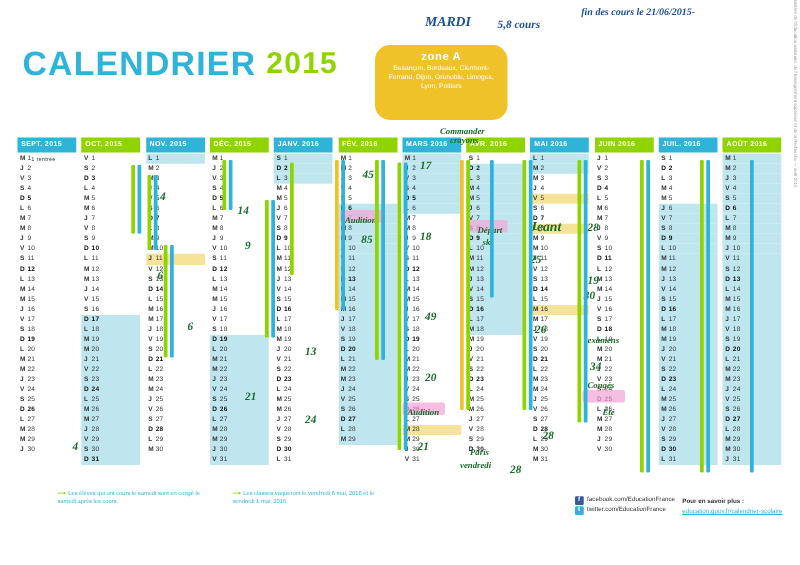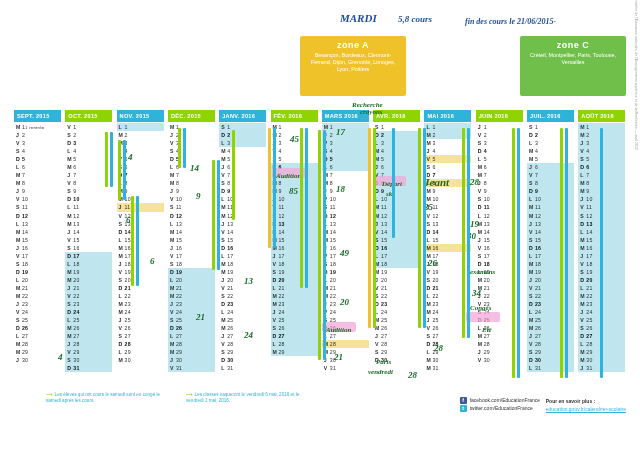--- a/index.html
+++ b/index.html
@@ -10,21 +10,21 @@
   .hw{position:absolute;color:#1a6b2a;font-family:Liberation Serif, serif;font-style:italic;font-weight:bold;white-space:nowrap;transform-origin:left top;}
 
   
   .title-block{position:absolute;left:18px;top:38px;}
   .t-line{display:flex;align-items:flex-start;}
   .t-word{font-family:"Liberation Sans",sans-serif;font-weight:bold;letter-spacing:1px;}
   .t-cal{font-size:27px;color:#2fb3d8;line-height:26px;}
   .t-sco{font-size:27px;color:#2fb3d8;line-height:26px;}
   .t-year{font-size:24px;color:#8fd400;font-weight:bold;margin-left:8px;line-height:26px;}
 
-  .zone{position:absolute;top:36px;border-radius:2px;color:#ffffff;padding:4px 5px 5px 5px;box-sizing:border-box;}
+  .zone{position:absolute;top:36px;border-radius:12px;color:#ffffff;padding:4px 5px 5px 5px;box-sizing:border-box;}
   .zone .zname{font-size:9px;font-weight:bold;text-align:center;letter-spacing:.5px;margin-bottom:2px;}
   .zone .zlist{font-size:5.4px;line-height:7px;text-align:center;}
   #zoneA{left:300px;width:106px;height:60px;background:#f0c229;}
   #zoneB{left:410px;width:106px;height:60px;background:#8fc63d;}
   #zoneC{left:520px;width:106px;height:60px;background:#6fbf4a;}
 
   
   .months{position:absolute;left:14px;top:110px;width:614px;}
   .month{position:absolute;top:0;width:47px;}
   .m-head{height:12px;background:#2fb3d8;color:#fff;font-size:5.6px;font-weight:bold;
@@ -54,30 +54,28 @@
   .sidetext{position:absolute;right:2px;top:150px;transform:rotate(90deg);transform-origin:right top;
             font-size:3.6px;color:#999;white-space:nowrap;}
 </style>
 </head>
 <body>
 
 <div class="page">
 
   <div class="title-block">
     <div class="t-line">
+      <span class="t-word t-cal">CALENDRIER</span>
+      <span class="t-word t-year">2015</span>
     </div>
   </div>
 
   <div class="zone" id="zoneA">
     <div class="zname">zone A</div>
     <div class="zlist">Besançon, Bordeaux, Clermont-Ferrand, Dijon, Grenoble, Limoges, Lyon, Poitiers</div>
-  </div>
-  <div class="zone" id="zoneC">
-    <div class="zname">zone C</div>
-    <div class="zlist">Créteil, Montpellier, Paris, Toulouse, Versailles</div>
   </div>
 
   <div class="months" id="months">
       <div class="month" style="left: 0px;">
         <div class="m-head">SEPT. 2015</div>
         <div class="days">
           <div class="day"><b>M</b>1  <span style="font-size:4.4px">1 rentrée</span></div>
           <div class="day"><b>J</b>2</div>
           <div class="day"><b>V</b>3</div>
           <div class="day"><b>S</b>4</div>
@@ -502,22 +500,22 @@
       </div>
     </div>
 
   <div id="overlays">
       <div style="position: absolute; left: 272px; top: 168px; width: 34px; height: 10px; background: rgb(242, 168, 216); opacity: 0.75; border-radius: 2px;"></div>
       <div style="position: absolute; left: 376px; top: 176px; width: 30px; height: 10px; background: rgb(242, 168, 216); opacity: 0.75; border-radius: 2px;"></div>
       <div style="position: absolute; left: 322px; top: 322px; width: 34px; height: 10px; background: rgb(242, 168, 216); opacity: 0.75; border-radius: 2px;"></div>
       <div style="position: absolute; left: 466px; top: 312px; width: 34px; height: 10px; background: rgb(242, 168, 216); opacity: 0.75; border-radius: 2px;"></div>
       <div class="hw" style="left: 340px; top: 12px; font-size: 11px; color: rgb(27, 79, 156);">MARDI</div>
       <div class="hw" style="left: 398px; top: 14px; font-size: 9px; color: rgb(27, 79, 156);">5,8 cours</div>
-      <div class="hw" style="left: 465px; top: 17px; font-size: 8px; color: rgb(27, 79, 156);">fin des cours le 21/06/2015-</div>
-      <div class="hw" style="left: 352px; top: 101px; font-size: 7px; color: rgb(26, 107, 42);">Recherche</div>
+      <div class="hw" style="left: 465px; top: 5px; font-size: 8px; color: rgb(27, 79, 156);">fin des cours le 21/06/2015-</div>
+      <div class="hw" style="left: 352px; top: 101px; font-size: 7px; color: rgb(26, 107, 42);">Commander</div>
       <div class="hw" style="left: 360px; top: 108px; font-size: 7px; color: rgb(26, 107, 42);">crayons</div>
       <div class="hw" style="left: 336px; top: 127px; font-size: 9px; color: rgb(26, 107, 42);">17</div>
       <div class="hw" style="left: 290px; top: 134px; font-size: 9px; color: rgb(26, 107, 42);">45</div>
       <div class="hw" style="left: 128px; top: 152px; font-size: 9px; color: rgb(26, 107, 42);">4</div>
       <div class="hw" style="left: 190px; top: 163px; font-size: 9px; color: rgb(26, 107, 42);">14</div>
       <div class="hw" style="left: 276px; top: 172px; font-size: 7px; color: rgb(26, 107, 42);">Audition</div>
       <div class="hw" style="left: 289px; top: 186px; font-size: 9px; color: rgb(26, 107, 42);">85</div>
       <div class="hw" style="left: 336px; top: 184px; font-size: 9px; color: rgb(26, 107, 42);">18</div>
       <div class="hw" style="left: 382px; top: 180px; font-size: 7px; color: rgb(26, 107, 42);">Départ</div>
       <div class="hw" style="left: 386px; top: 190px; font-size: 7px; color: rgb(26, 107, 42);">ski</div>

